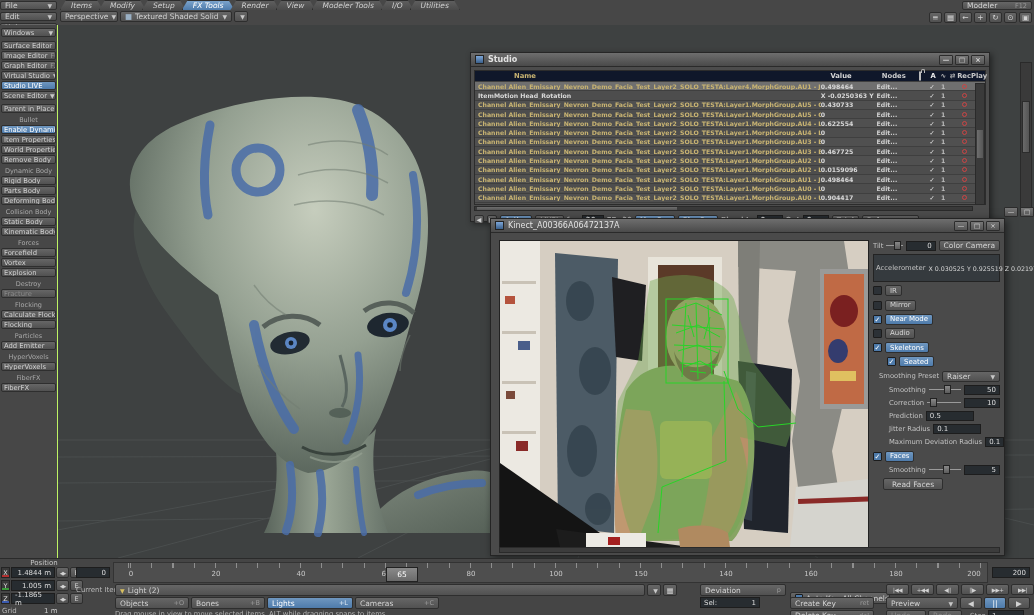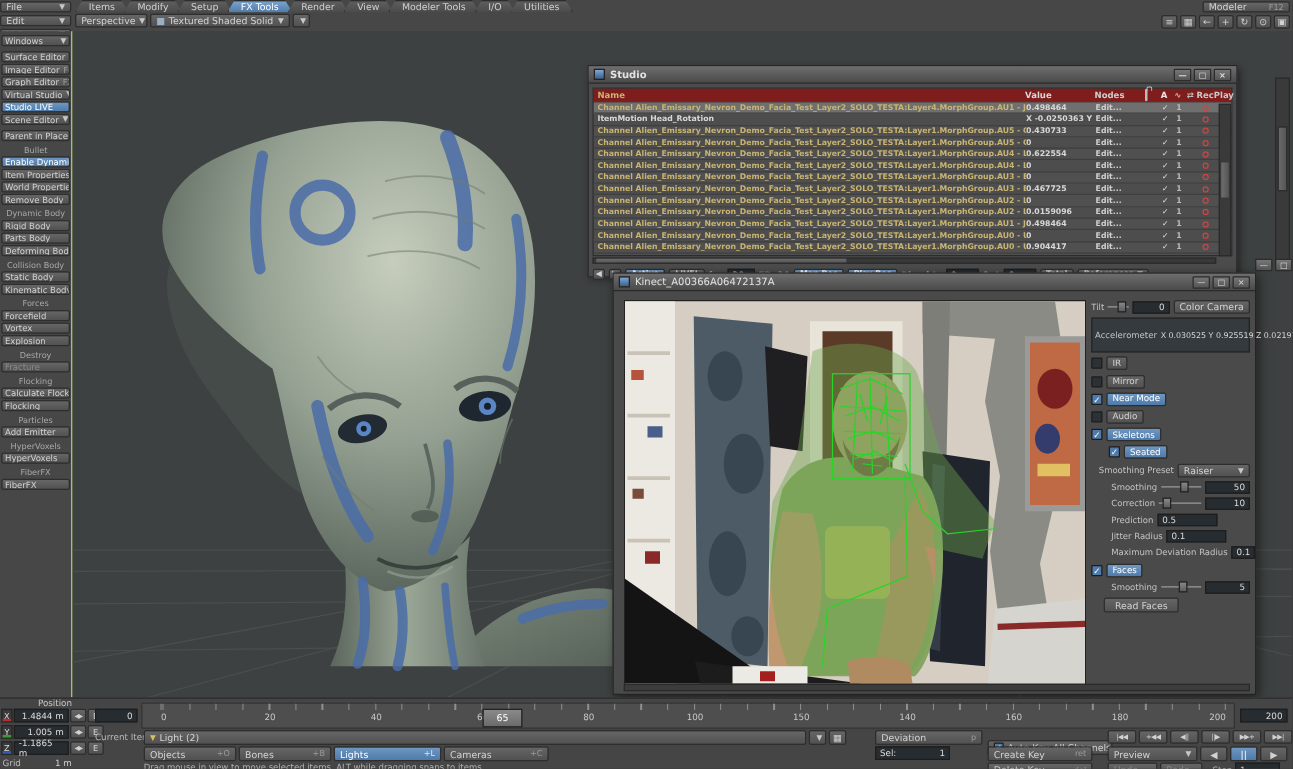--- a/index.html
+++ b/index.html
@@ -40,21 +40,21 @@
   .slider .handle { position:absolute; top:0; width:7px; height:9px;
     background:linear-gradient(#888,#5c5c5c); border:1px solid #222; }
 
   
   #topbar { position:absolute; left:0; top:0; width:1034px; height:25px; background:#474747; }
   .menucol { position:absolute; left:0; width:57px; height:10px; }
   .menubtn { width:100%; height:9px; }
   #tabs { position:absolute; left:60px; top:0; height:10px; display:flex; }
   .tab { height:10px; padding:0 10px; display:flex; align-items:center; font-size:7.5px;
     color:#d0d0d0; background:linear-gradient(#5e5e5e,#4a4a4a); border:1px solid #2d2d2d;
-    border-bottom:none; clip-path:polygon(6px 0, calc(100% - 6px) 0, 100% 100%, 0 100%); margin-right:-4px; }
+    border-bottom:none; clip-path:polygon(6px 0, calc(100% - 6px) 0, 100% 100%, 0 100%); margin-right:-4px;font-style:italic; }
   .tab.active { background:linear-gradient(#7ba3cc,#4e7bab); color:#fff; }
   #modelerbtn { position:absolute; right:2px; top:1px; width:70px; height:9px; }
   #row2 { position:absolute; left:60px; top:11px; height:12px; display:flex; gap:2px; }
   #navicons { position:absolute; right:2px; top:12px; display:flex; gap:2px; }
   .navicon { width:13px; height:11px; justify-content:center; }
 
   
   #sidebar { position:absolute; left:0; top:25px; width:58px; height:533px;
     background:#474747; border-right:1px solid #bef264; padding:3px 1px; }
   .sbi { height:9px; margin-bottom:1px; font-size:6.8px; padding:0 2px; }
@@ -71,21 +71,21 @@
   #vscroll-frag .handle { position:absolute; left:1px; right:1px; top:38px; height:52px;
     background:linear-gradient(90deg,#6a6a6a,#555); border:1px solid #2c2c2c; }
   #chrome-frag { position:absolute; left:1004px; top:207px; display:flex; gap:2px; }
 
   
   #studio { position:absolute; left:470px; top:52px; width:520px; height:170px;
     background:#4c4c4c; border:1px solid #262626; box-shadow:2px 2px 6px rgba(0,0,0,.45);font-weight:bold; }
   #studio .table { position:absolute; left:3px; top:17px; right:3px; height:135px;
     background:#505050; border:1px solid #2c2c2c; }
   .srow, .shead { display:flex; align-items:center; height:9.3px; border-bottom:1px solid #3f3f3f; }
-  .shead { height:11px; background:#7f1d1d; color:#c9c9c9; font-size:6.8px; }
+  .shead { height:11px; background:#0f172a; color:#c9c9c9; font-size:6.8px;padding-left:36px; }
   .srow { font-size:6.2px; }
   .srow:nth-child(odd) { background:#4d4d4d; }
   .srow.sel { background:#6f6f6f; }
   .c-name { width:360px; padding-left:3px; color:#c9b472; white-space:nowrap; overflow:hidden; }
   .srow.plain .c-name { color:#d8d8d8; }
   .c-val { width:58px; color:#d8d8d8; white-space:nowrap; overflow:hidden; }
   .c-nodes { width:42px; color:#cfcfcf; }
   .c-lock { width:10px; }
   .c-a { width:12px; text-align:center; color:#e8e8e8; }
   .c-i1 { width:11px; text-align:center; color:#bbb; }

